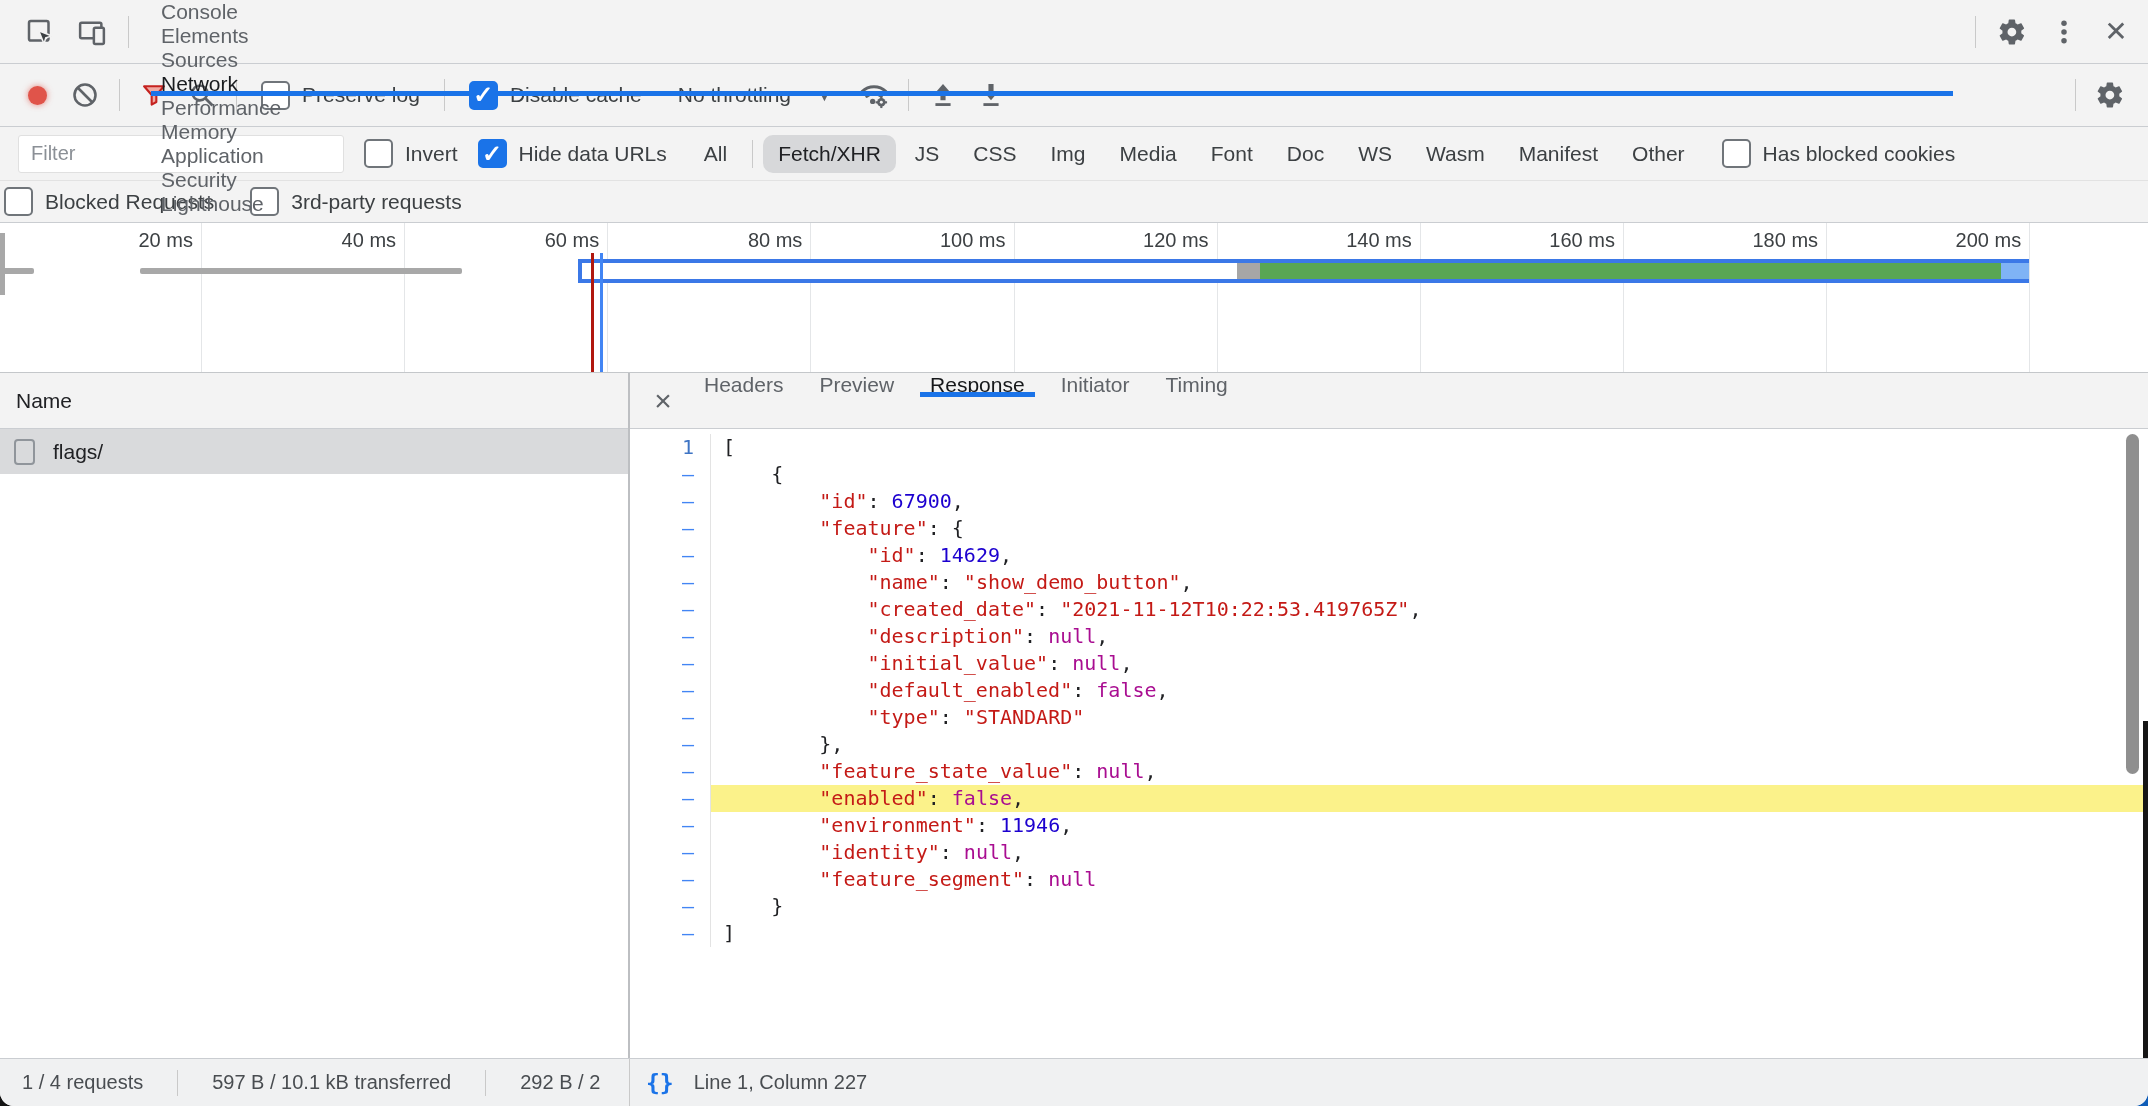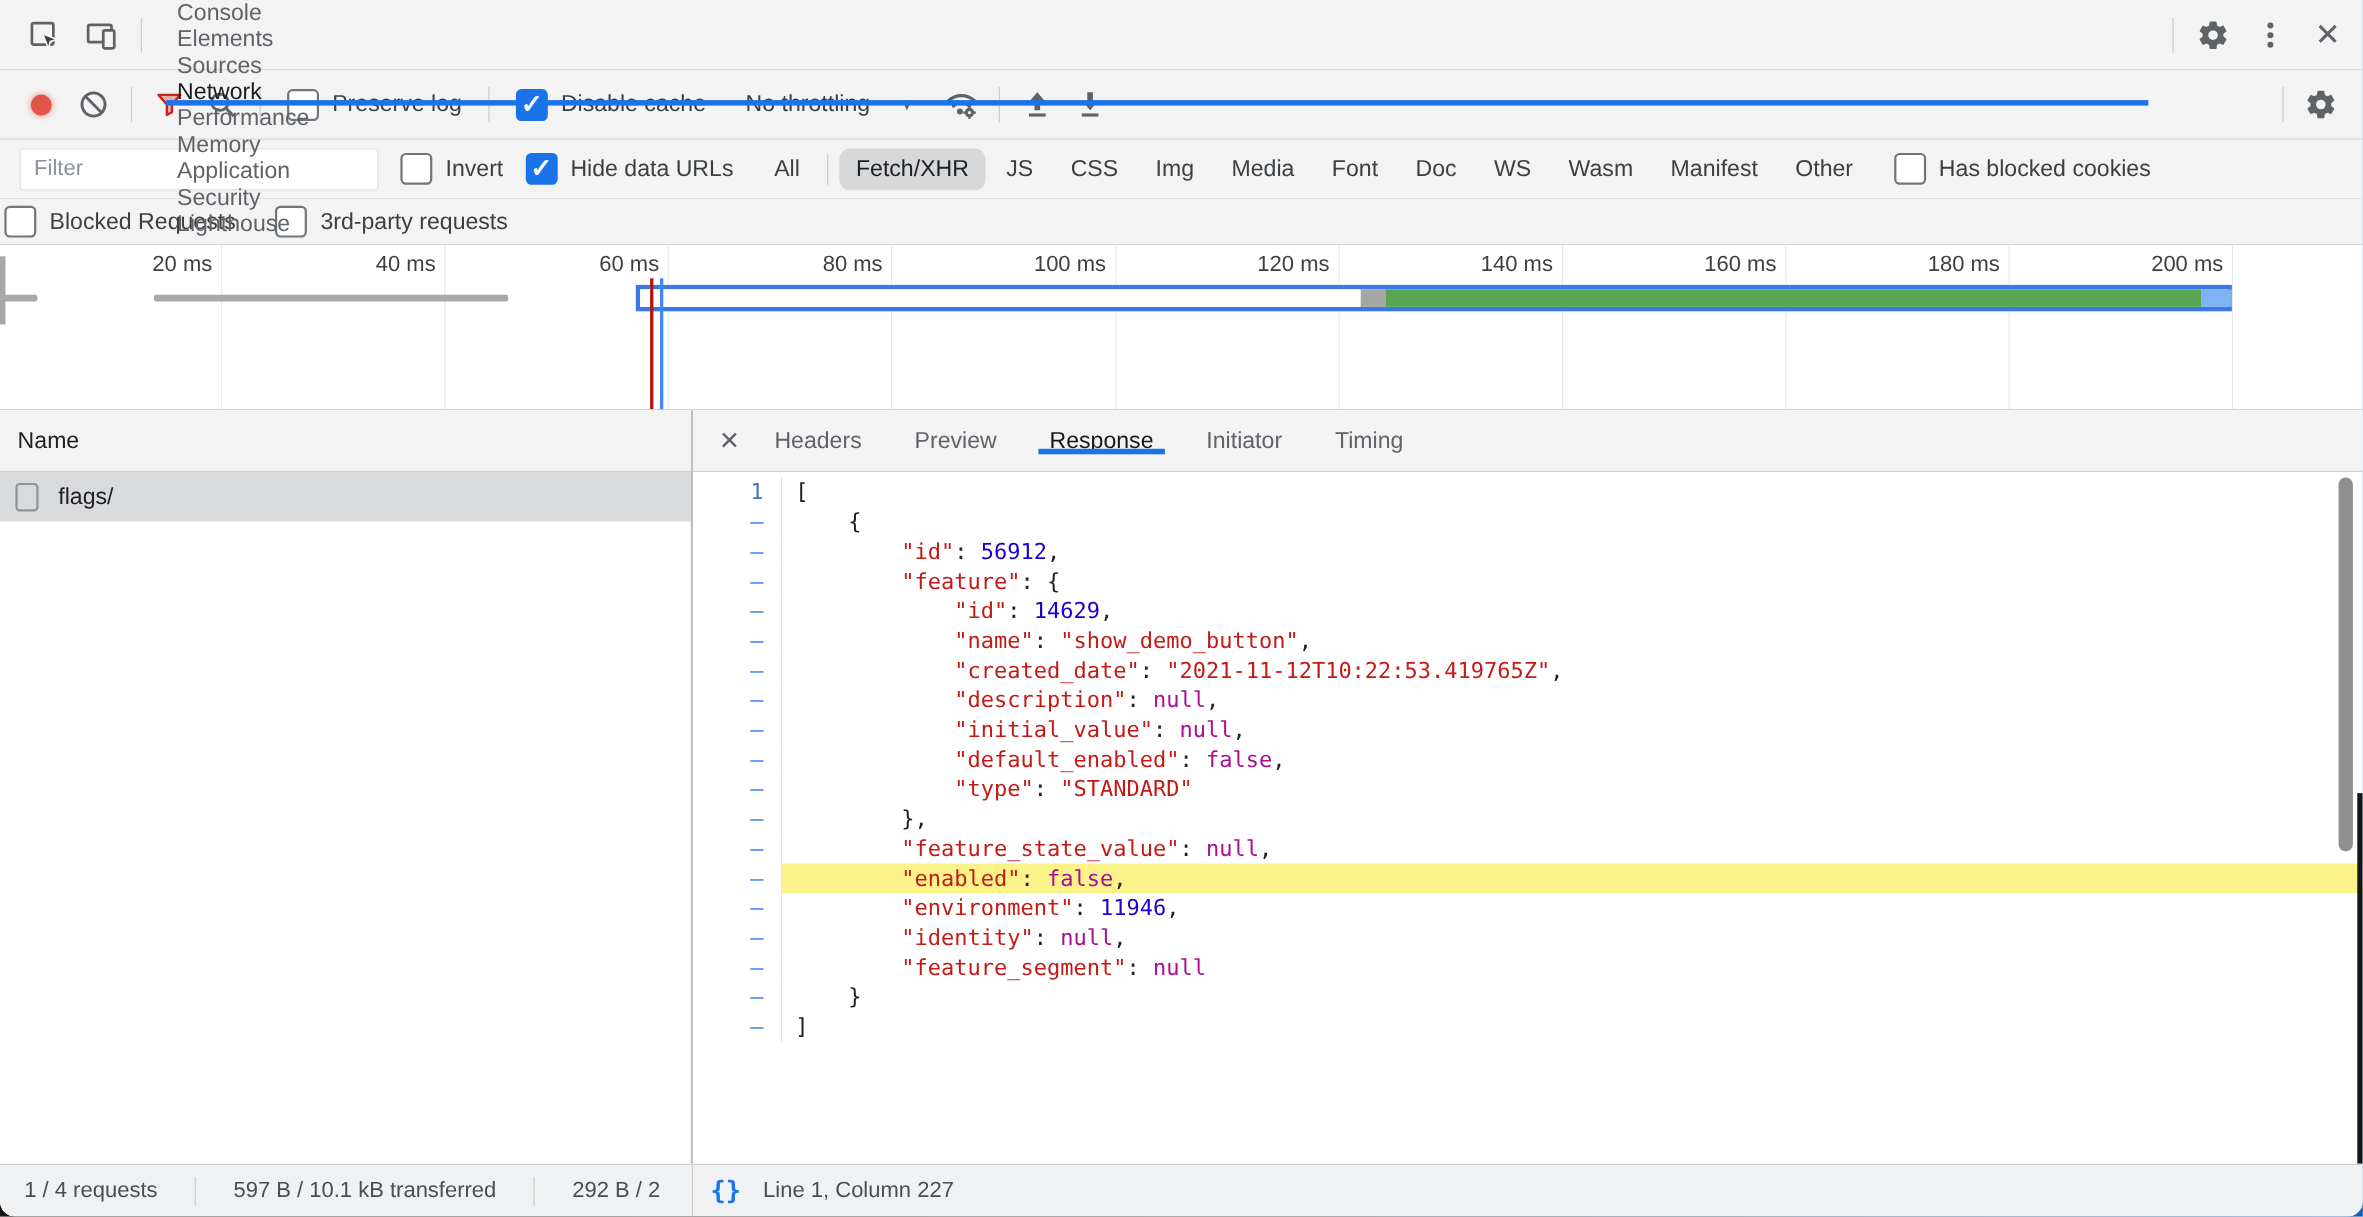--- a/index.html
+++ b/index.html
@@ -319,21 +319,21 @@
       <div class="request-row">
         <span class="req-icon"></span>
         <span>flags/</span>
       </div>
     </div>
     <div class="right-pane">
       <div class="detail-tabs">
         <div class="detail-close">
           <span>×</span>
         </div>
-        <div style="display:flex;align-items:center;gap:12px;">
+        <div style="display:flex;align-items:flex-start;">
             <div class="detail-tab">
               <span>Headers</span>
             </div>
             <div class="detail-tab">
               <span>Preview</span>
             </div>
             <div class="detail-tab selected">
               <span>Response</span>
               <div class="tab-underline"></div>
             </div>
@@ -350,21 +350,21 @@
             <div class="code-line">
               <div class="gutter-cell gutter-num">1</div>
               <div class="code-text"><span class="tok-p">[</span></div>
             </div>
             <div class="code-line">
               <div class="gutter-cell gutter-dash">–</div>
               <div class="code-text"><span class="tok-p">    {</span></div>
             </div>
             <div class="code-line">
               <div class="gutter-cell gutter-dash">–</div>
-              <div class="code-text"><span class="tok-p">        </span><span class="tok-s">"id"</span><span class="tok-p">: </span><span class="tok-n">56912</span><span class="tok-p">,</span></div>
+              <div class="code-text"><span class="tok-p">        </span><span class="tok-s">"id"</span><span class="tok-p">: </span><span class="tok-n">67900</span><span class="tok-p">,</span></div>
             </div>
             <div class="code-line">
               <div class="gutter-cell gutter-dash">–</div>
               <div class="code-text"><span class="tok-p">        </span><span class="tok-s">"feature"</span><span class="tok-p">: {</span></div>
             </div>
             <div class="code-line">
               <div class="gutter-cell gutter-dash">–</div>
               <div class="code-text"><span class="tok-p">            </span><span class="tok-s">"id"</span><span class="tok-p">: </span><span class="tok-n">14629</span><span class="tok-p">,</span></div>
             </div>
             <div class="code-line">

